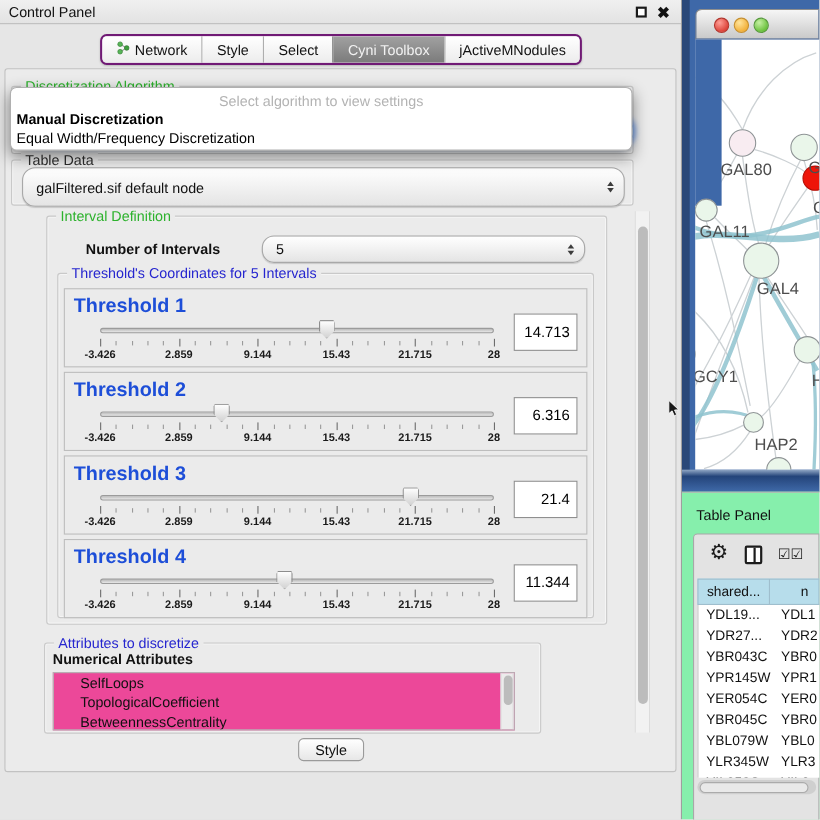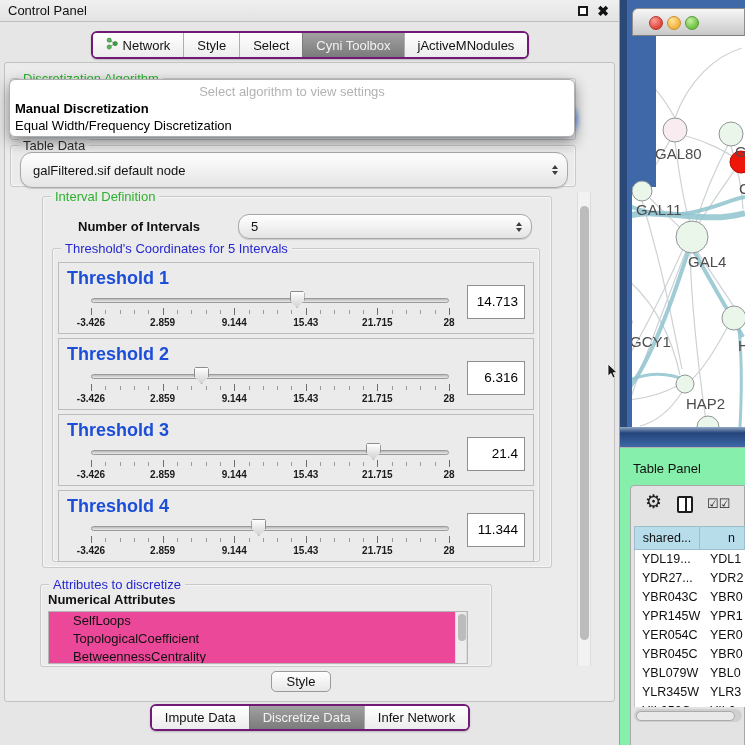--- a/index.html
+++ b/index.html
@@ -365,33 +365,20 @@
       <div class="list-item">SelfLoops</div>
       <div class="list-item">TopologicalCoefficient</div>
       <div class="list-item">BetweennessCentrality</div>
     </div>
   <div class="vscroll" style="left:455px;top:612px;height:51px;width:12px;z-index:3;background:#ececec">
     <div class="vthumb" style="top:2px;height:27px;width:8px"></div>
   </div>
 
   <div class="push-btn" style="left:271px;top:671px;width:60px;height:21px;z-index:2">Style</div>
 
-  <div class="segbar" style="top:704px">
-    <div class="seggroup">
-      <div class="seg">
-          <span>Impute Data</span>
-        </div>
-      <div class="seg sel">
-          <span>Discretize Data</span>
-        </div>
-      <div class="seg">
-          <span>Infer Network</span>
-        </div>
-    </div>
-  </div>
 
   <svg class="cursor" width="12" height="16" viewBox="0 0 12 16">
     <polygon points="1,0 1,12 4,9.5 6,14 8.2,13 6.2,8.8 10,8.5" fill="#1a1a1a" stroke="#fff" stroke-width="0.8"></polygon>
   </svg>
 </div>
 
 <div id="desktop">
   <div class="edge"></div>
 
   <div class="macbar">

